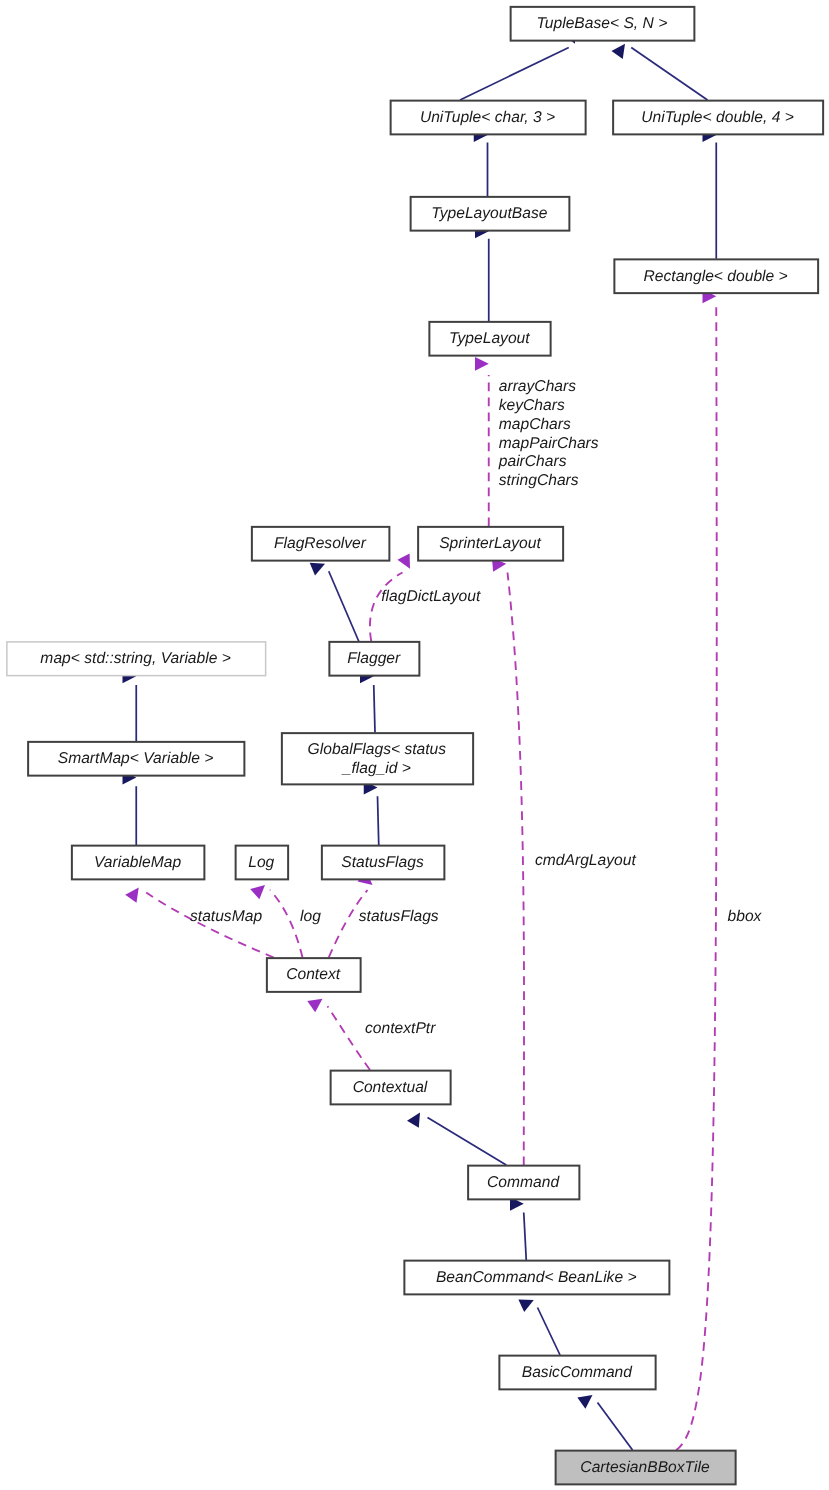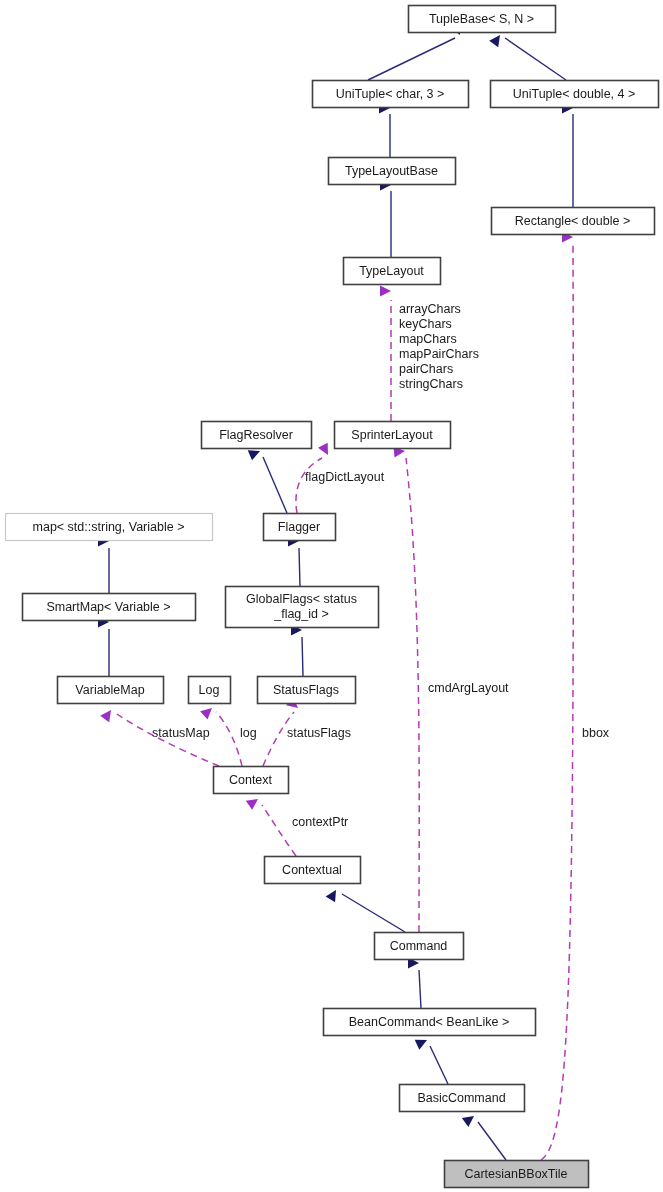--- a/index.html
+++ b/index.html
@@ -11,20 +11,21 @@
   body {
     width: 663px;
     height: 1192px;
     font-family: "Liberation Sans", "DejaVu Sans", sans-serif;
     overflow: hidden;
   }
   #diagram-root {
     position: relative;
     width: 663px;
     height: 1192px;
+    font-style: italic;
   }
   svg#uml-svg {
     position: absolute;
     top: 0;
     left: 0;
     width: 663px;
     height: 1192px;
     display: block;
   }
   .node-box {

